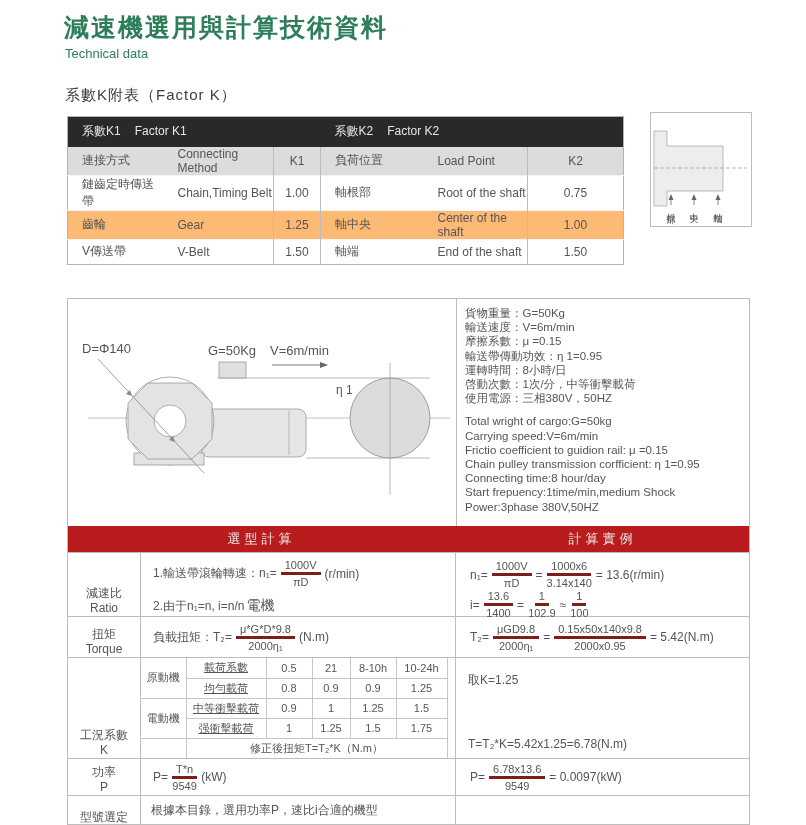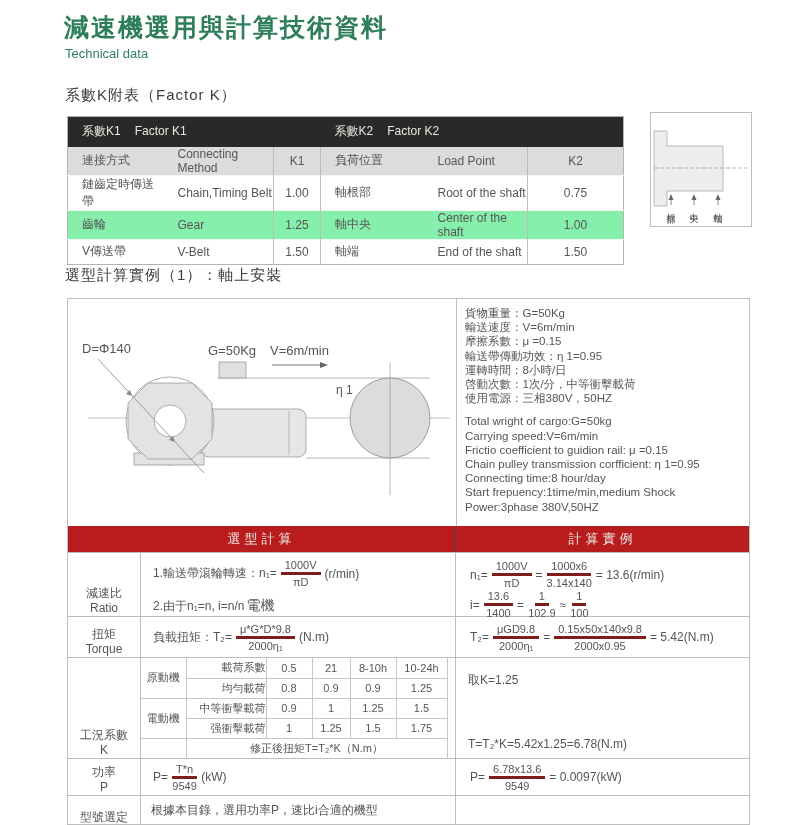--- a/index.html
+++ b/index.html
@@ -15,21 +15,21 @@
   #sec1 { left:65px; top:86px; }
   #sec2 { left:65px; top:266px; }
 
   
   .ftable { position:absolute; left:67px; top:116px; width:556px; border-collapse:collapse;
             table-layout:fixed; font-size:12px; color:#555; border:1px solid #b3b3b3; }
   .ftable td { height:25px; padding:0 0 0 14px; }
   .ftable tr.dark-row td { height:30px; background:#2b2927; color:#e9e8e5; border:none; }
   .ftable .hdr-en { margin-left:14px; }
   .ftable tr.col-hdr td { background:#dcdcdc; }
-  .ftable tr.alt td { background:#86efac;margin-top:20px; }
+  .ftable tr.alt td { background:#fdba74;margin-top:20px; }
   .ftable td.num { text-align:center; padding:0; }
   .ftable td.br { border-right:1px solid #bdbdbd; }
   .ftable tr.rowline td { border-top:1px solid #f4f4f4; }
 
   
   .shaft-box { position:absolute; left:650px; top:112px; width:102px; height:115px;
                border:1px solid #bdbdbd; background:#fff; }
   .shaft-lbl { position:absolute; top:93px; writing-mode:vertical-rl; font-size:9px;
                line-height:10px; color:#555; letter-spacing:1px; }
 
@@ -78,34 +78,33 @@
                       padding:14px 0 7px 12px; }
   #row-power { height:37px; }
   #row-power .c-content, #row-power .c-example { display:flex; align-items:center; padding-top:0; }
   #row-model { height:30px; }
   #row-model .c-content { display:flex; align-items:center; padding-top:0; }
 
   
   .ktable { border-collapse:collapse; table-layout:fixed; width:306px; height:100px;
             font-size:11px; color:#555; text-align:center; }
   .ktable td { border:1px solid #c6c6c6; height:19px; padding:0; }
-  .ktable td.desc { text-align:right; padding-left:0; }
+  .ktable td.desc { text-align:center; padding-left:0;text-decoration:underline; }
   .ktable tr:first-child td { border-top:none; }
   .ktable tr td:first-child { border-left:none; }
   .ktable tr:last-child td { border-bottom:none; }
 </style>
 </head>
 <body>
 
 <div class="page">
 
   <div class="page-title">減速機選用與計算技術資料</div>
   <div class="page-subtitle">Technical data</div>
   <div class="sec-heading" id="sec1">系數K附表（Factor K）</div>
-  <div class="sec-heading" id="sec2">選型計算實例（1）：軸上安裝</div>
 
   <table class="ftable">
     <colgroup>
         <col style="width:96px">
         <col style="width:110px">
         <col style="width:47px">
               <col style="width:103px">
         <col style="width:104px">
         <col style="width:96px">
       </colgroup>

